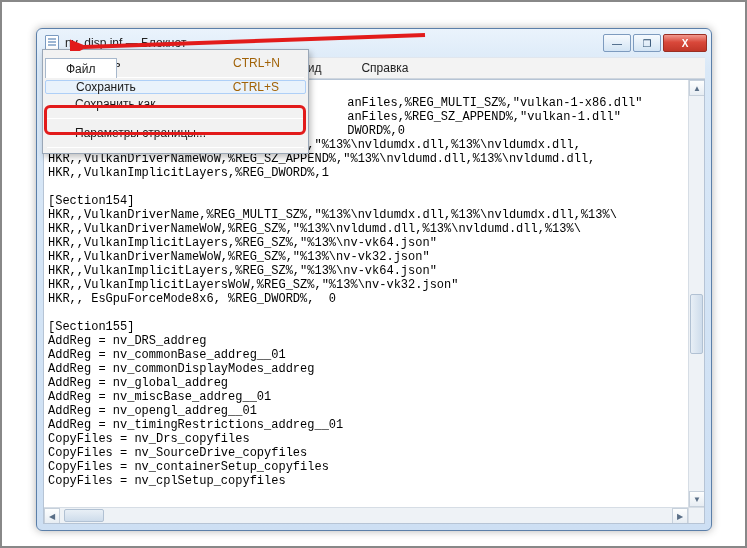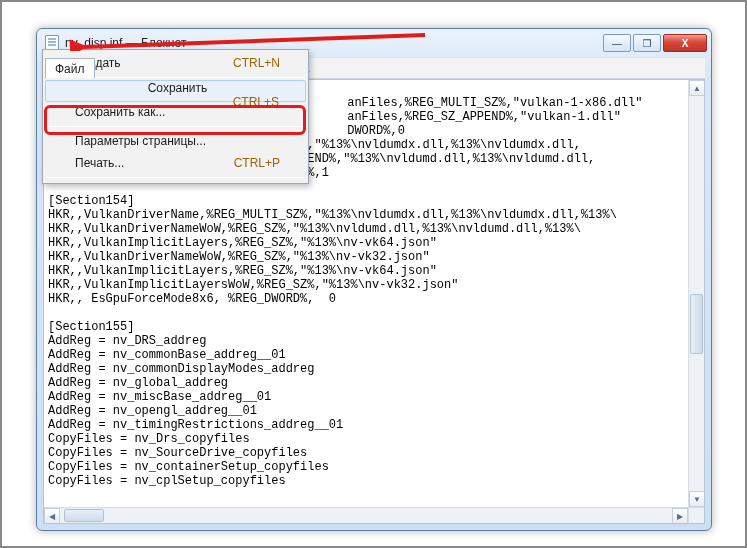--- a/index.html
+++ b/index.html
@@ -67,21 +67,21 @@
     height: 22px;
     background: #f3f3f3;
     border-top: 1px solid #e0e6ee;
     border-bottom: 1px solid #cfd6de;
     display: flex; align-items: stretch;
     padding-left: 2px;
     font-size: 12px;
     margin: 0 6px;
   }
   .menu-item {
-    padding: 3px 9px 0;
+    padding: 3px 20px 0;
     color: #222; cursor: default;
   }
   .menu-item.open {
     background: #fff;
     border: 1px solid #a7b8cc;
     border-bottom: none;
     position: relative; z-index: 20;
   }
   .client {
     flex: 1;
@@ -121,21 +121,21 @@
   .dd-row .short { margin-left: auto; color: #a16207; }
   .dd-sep {
     height: 1px; margin: 3px 2px;
     background: #d0d5db;
     border-bottom: 1px solid #fff;
   }
   .dd-row.hi {
     background: #e9f2fb;
     border: 1px solid #aecff7;
     border-radius: 2px;
-    height: 22px; margin: -1px 0; flex-direction: column;
+    height: 14px; margin: -1px 0;
   }
   .scroll-v {
     position: absolute; top: 0; right: 0; bottom: 16px; width: 16px;
     background: #eef2f6;
     border-left: 1px solid #d6dde5;
     display: flex; flex-direction: column;
   }
   .scroll-h {
     position: absolute; left: 0; right: 16px; bottom: 0; height: 16px;
     background: #eef2f6;
@@ -269,24 +269,20 @@
     <span>Сохранить</span>
     <span class="short">CTRL+S</span>
   </div>
   <div class="dd-row">
     <span>Сохранить как...</span>
   </div>
   <div class="dd-sep"></div>
   <div class="dd-row">
     <span>Параметры страницы...</span>
   </div>
-  <div class="dd-row">
-    <span>Печать...</span>
-    <span class="short">CTRL+P</span>
-  </div>
   <div class="dd-sep"></div>
 </div>
 
 <svg class="anno-arrow" viewBox="0 0 360 24">
   <defs>
     <marker id="ah" markerWidth="12" markerHeight="12" refX="2" refY="6" orient="auto">
       <path d="M12,1 L1,6 L12,11 Z" fill="#e21b1b"></path>
     </marker>
   </defs>
   <line x1="355" y1="8" x2="14" y2="20" stroke="#e21b1b" stroke-width="4" marker-end="url(#ah)"></line>

